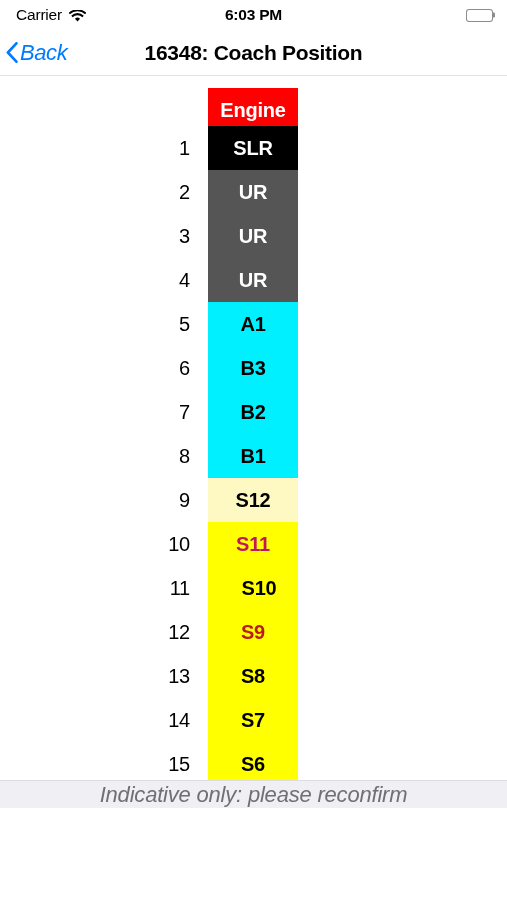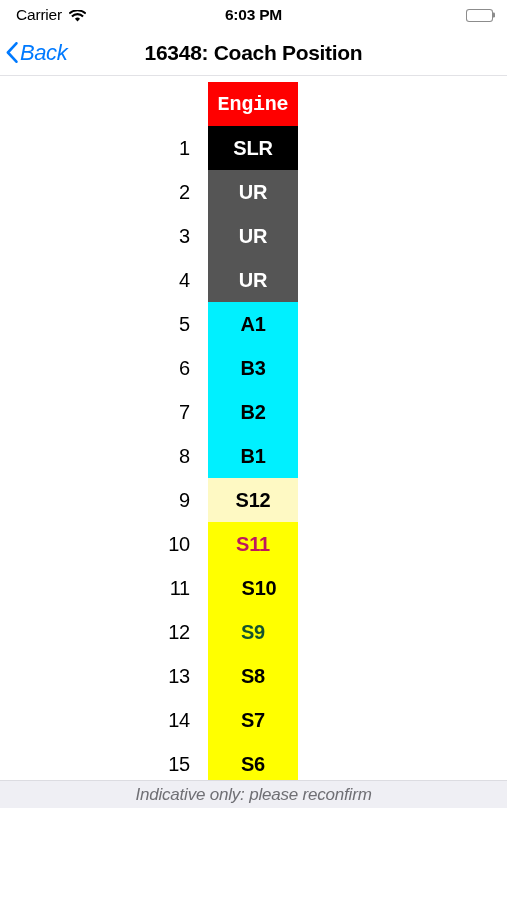--- a/index.html
+++ b/index.html
@@ -67,22 +67,21 @@
 
   
   .content{ position:relative; flex:1 1 auto; background:#ffffff; overflow:hidden; }
 
   .coach-col{
     position:absolute; left:208px; top:0; width:90px;
   }
   .engine-cell{
     height:44px; background:#ff0000;
     display:flex; align-items:center; justify-content:center;
-    margin-top:6px;
-    font-family:Liberation Mono, monospace;
+    margin-top:12px;
   }
   .engine-label{ font-size:20px; font-weight:bold; color:#ffffff; letter-spacing:-0.2px; }
 
   .row{
     position:relative; height:44px;
     display:flex; align-items:center;
   }
   .row-num{
     position:absolute; left:0; width:190px;
     text-align:right; padding-right:0;
@@ -95,21 +94,21 @@
   }
 
   
   .footer{
     flex:0 0 28px; height:28px;
     background:#efeff4;
     border-top:1px solid #dcdce1;
     display:flex; align-items:center; justify-content:center;
   }
   .footer-text{
-    font-size:17px; font-style:italic; color:#6f6f74; letter-spacing:-0.2px;
+    font-size:22px; font-style:italic; color:#6f6f74; letter-spacing:-0.2px;
   }
 </style>
 </head>
 <body>
 
 <div class="phone">
 
   <div class="statusbar">
     <div class="sb-left">
       <span class="sb-carrier">Carrier</span>
@@ -192,21 +191,21 @@
         <div class="row">
           <span class="row-num">10</span>
           <span class="row-cell" style="background: rgb(255, 255, 0); color: #be185d;">S11</span>
         </div>
         <div class="row">
           <span class="row-num">11</span>
           <span class="row-cell" style="background: rgb(255, 255, 0); color: rgb(0, 0, 0); padding-left: 12px;">S10</span>
         </div>
         <div class="row">
           <span class="row-num">12</span>
-          <span class="row-cell" style="background: rgb(255, 255, 0); color: #14532d;">S9</span>
+          <span class="row-cell" style="background: rgb(255, 255, 0); color: #b91c1c;">S9</span>
         </div>
         <div class="row">
           <span class="row-num">13</span>
           <span class="row-cell" style="background: rgb(255, 255, 0); color: rgb(0, 0, 0);">S8</span>
         </div>
         <div class="row">
           <span class="row-num">14</span>
           <span class="row-cell" style="background: rgb(255, 255, 0); color: rgb(0, 0, 0);">S7</span>
         </div>
         <div class="row">

